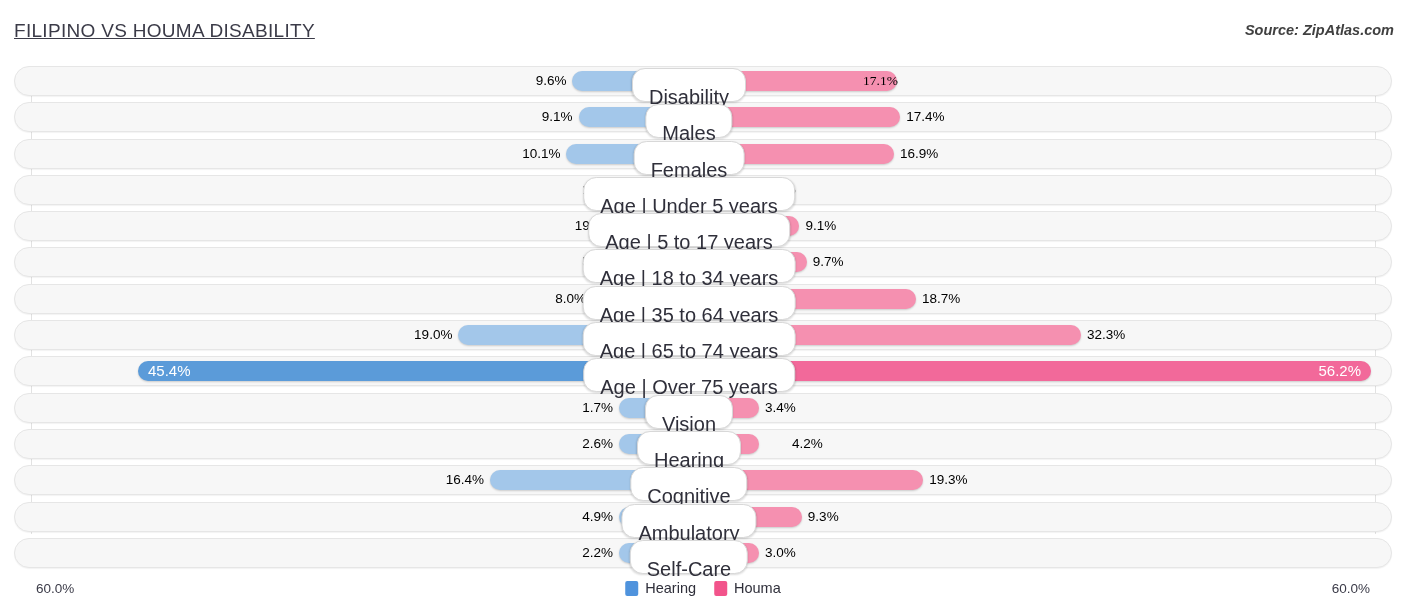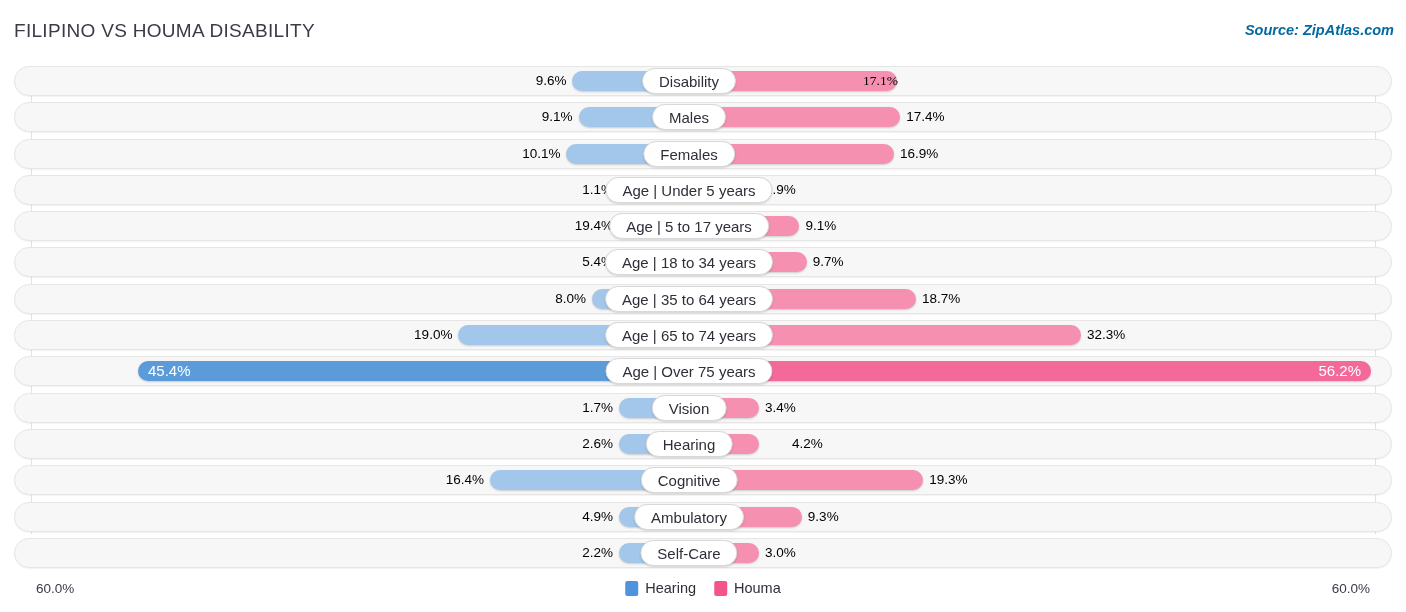--- a/index.html
+++ b/index.html
@@ -11,25 +11,25 @@
     overflow: hidden;
   }
 
   #page { position: relative; width: 1406px; height: 612px; background:#fff; }
 
   
   .header { position:absolute; top:0; left:0; width:1406px; height:60px; }
   .title {
     position:absolute; left:14px; top:20px;
     font-size:19px; color:#3b3b48; letter-spacing:.3px;
-    font-weight:400; white-space:nowrap;
+    font-weight:400; white-space:nowrap;text-decoration:underline;
   }
   .source {
     position:absolute; right:12px; top:22px;
-    font-size:14.5px; color:#0369a1; font-style:italic; font-weight:bold;
+    font-size:14.5px; color:#404040; font-style:italic; font-weight:bold;
     white-space:nowrap;
   }
 
   
   .chart { position:absolute; left:0; top:60px; width:1406px; height:512px; }
 
   .gridline { position:absolute; top:6px; bottom:38px; width:1px; background:#e2e2e2; }
   .gl-left  { left:31px; }
   .gl-right { left:1375px; }
 
@@ -67,22 +67,22 @@
   .val-right { text-align:left; }
   .row.hi .val { color:#ffffff; font-size:15px; }
 
   
   .pill {
     position:absolute; top:2px; height:26px; line-height:25px;
     left:50%; transform:translateX(-50%);
     background:#ffffff;
     border:1px solid #d8d8d8;
     border-radius:13px;
-    padding:0 16px;
-    font-size:15px; color:#2f2f3a;
+    padding:16px 16px;
+    font-size:20px; color:#2f2f3a;
     white-space:nowrap;
     box-shadow:0 1px 2px rgba(0,0,0,0.14);
     z-index:5;
   }
 
   
   .footer { position:absolute; left:0; top:572px; width:1406px; height:40px; }
   .axis-left, .axis-right {
     position:absolute; top:9px; font-size:13.5px; color:#3b3b48; white-space:nowrap;
   }

